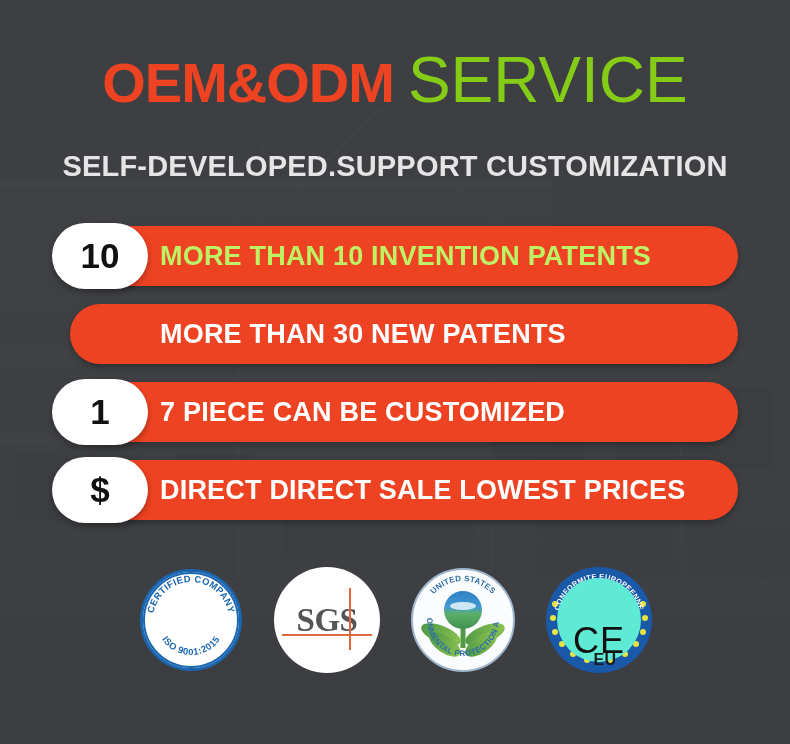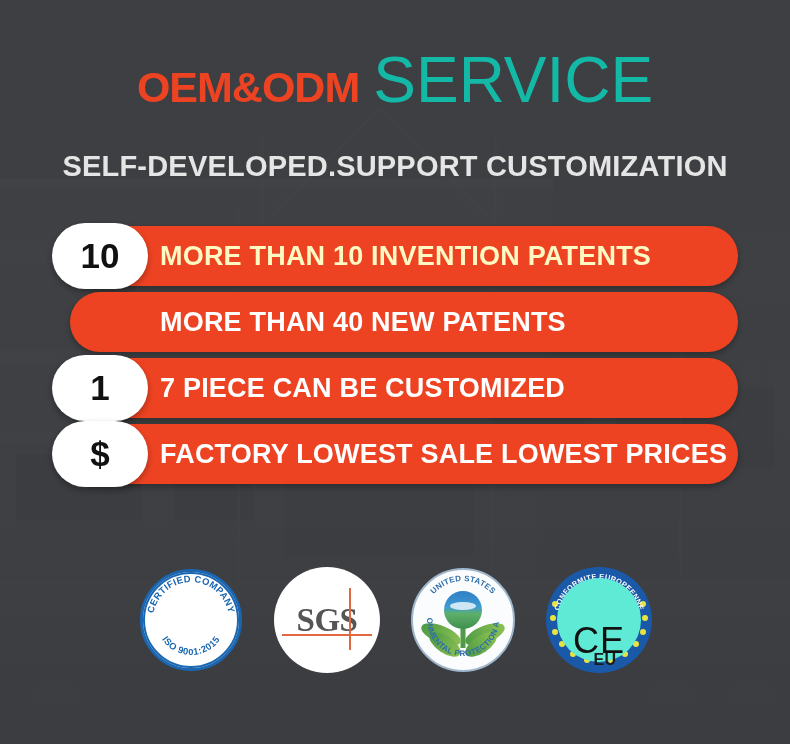--- a/index.html
+++ b/index.html
@@ -142,21 +142,21 @@
   .headline {
     position: absolute;
     top: 48px;
     left: 0;
     width: 100%;
     text-align: center;
     white-space: nowrap;
     line-height: 1;
   }
   .headline .hl-accent {
-    font-size: 43px;
+    font-size: 56px;
     font-weight: 700;
     letter-spacing: -1px;
   }
   .headline .hl-rest {
     font-size: 64px;
     font-weight: 300;
     color: #ffffff;
     letter-spacing: 0px;
     margin-left: 14px;
   }
@@ -177,21 +177,21 @@
   
   .features {
     position: absolute;
     top: 226px;
     left: 0;
     width: 100%;
   }
   .feature-row {
     position: relative;
     height: 60px;
-    margin-bottom: 6px;
+    margin-bottom: 18px;
   }
   .feature-bar {
     position: absolute;
     left: 70px;
     top: 0;
     width: 668px;
     height: 60px;
     border-radius: 30px;
     box-shadow: 0 3px 6px rgba(0,0,0,0.28);
   }
@@ -459,48 +459,48 @@
     <div class="shrub" style="left:82%;"></div>
     <div class="shrub" style="left:92%;"></div>
 
     <div class="bg-overlay"></div>
     <div class="bg-vignette"></div>
   </div>
 
   <div class="content">
 
     <div class="headline">
-      <span class="hl-accent" style="color: rgb(238, 67, 34);">OEM&amp;ODM</span><span class="hl-rest" style="color: #14b8a6; text-align: center;">SERVICE</span>
+      <span class="hl-accent" style="color: rgb(238, 67, 34);">OEM&amp;ODM</span><span class="hl-rest" style="color: #84cc16; text-align: center;">SERVICE</span>
     </div>
 
     <div class="subhead" style="color: #e5e5e5;">SELF-DEVELOPED.SUPPORT CUSTOMIZATION</div>
 
     <div class="features">
 
       <div class="feature-row">
         <div class="feature-bar" style="background: rgb(238, 67, 34);"></div>
         <div class="feature-badge" style="background: rgb(255, 255, 255); color: rgb(17, 17, 17);">10</div>
-        <div class="feature-label" style="color: #fef9c3;">MORE THAN 10 INVENTION PATENTS</div>
+        <div class="feature-label" style="color: #bef264;">MORE THAN 10 INVENTION PATENTS</div>
       </div>
 
       <div class="feature-row">
         <div class="feature-bar" style="background: rgb(238, 67, 34);"></div>
-        <div class="feature-label" style="color: rgb(255, 255, 255);">MORE THAN 40 NEW PATENTS</div>
+        <div class="feature-label" style="color: rgb(255, 255, 255);">MORE THAN 30 NEW PATENTS</div>
       </div>
 
       <div class="feature-row">
         <div class="feature-bar" style="background: rgb(238, 67, 34);"></div>
         <div class="feature-badge" style="background: rgb(255, 255, 255); color: rgb(17, 17, 17);">1</div>
         <div class="feature-label" style="color: rgb(255, 255, 255);">7 PIECE CAN BE CUSTOMIZED</div>
       </div>
 
       <div class="feature-row">
         <div class="feature-bar" style="background: rgb(238, 67, 34);"></div>
         <div class="feature-badge" style="background: rgb(255, 255, 255); color: rgb(17, 17, 17);">$</div>
-        <div class="feature-label" style="color: rgb(255, 255, 255);">FACTORY LOWEST SALE LOWEST PRICES</div>
+        <div class="feature-label" style="color: rgb(255, 255, 255);">DIRECT DIRECT SALE LOWEST PRICES</div>
       </div>
 
     </div>
 
     <div class="certs">
 
       <div class="cert">
         <div class="iso-outer"></div>
         <div class="iso-ring"></div>
         <svg class="arc-text" viewBox="0 0 110 110">

